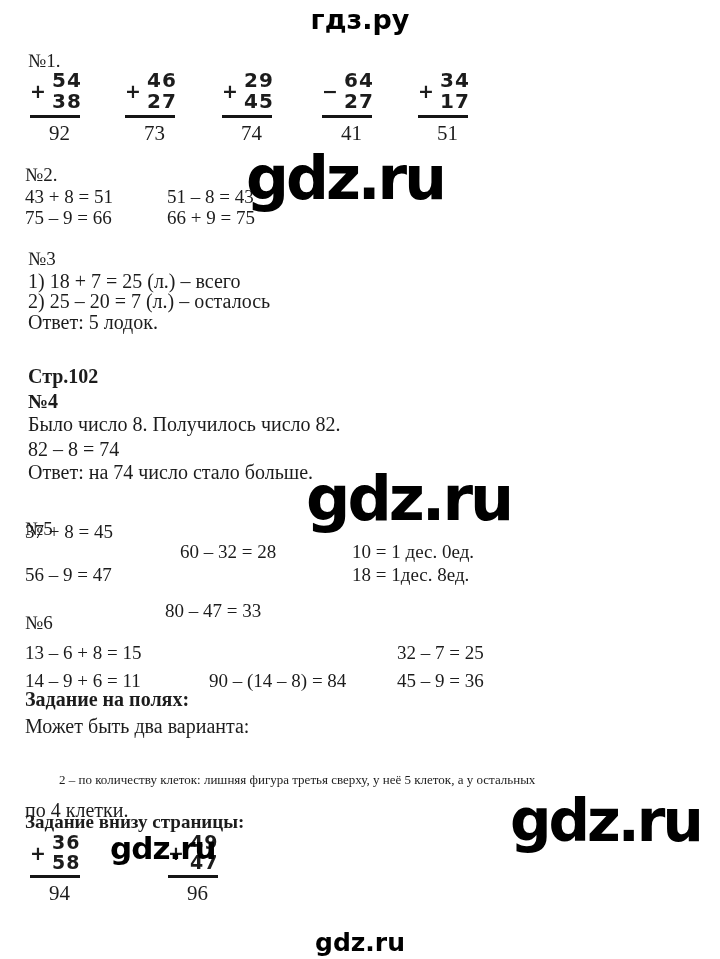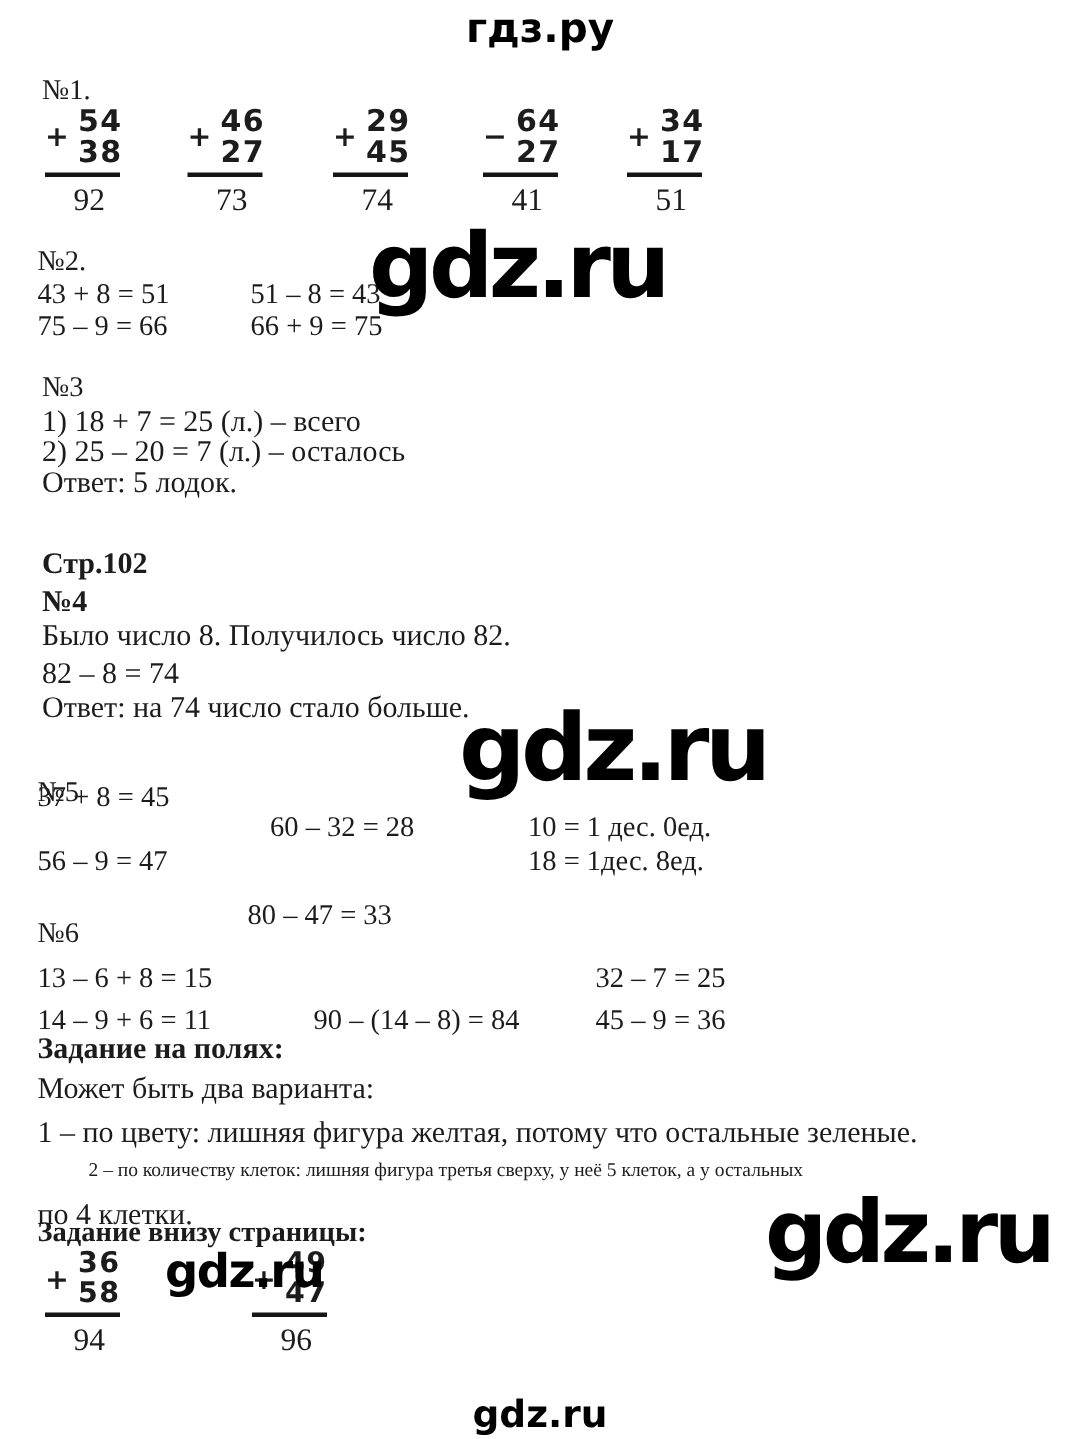--- a/index.html
+++ b/index.html
@@ -114,21 +114,20 @@
 
   <div class="label" style="left:25px; top:612px;">№6</div>
   <div class="eq" style="left:25px; top:642px;">13 – 6 + 8 = 15</div>
   <div class="eq" style="left:397px; top:642px;">32 – 7 = 25</div>
   <div class="eq" style="left:25px; top:670px;">14 – 9 + 6 = 11</div>
   <div class="eq" style="left:209px; top:670px;">90 – (14 – 8) = 84</div>
   <div class="eq" style="left:397px; top:670px;">45 – 9 = 36</div>
 
   <div class="heading" style="left:25px; top:688px;">Задание на полях:</div>
   <div class="line20" style="left:25px; top:715px;">Может быть два варианта:</div>
-  <div class="line20" style="left:25px; top:744px;">1 – по цвету: лишняя фигура желтая, потому что остальные зеленые.</div>
   <div class="line" style="left:25px; top:772px;">2 – по количеству клеток: лишняя фигура третья сверху, у неё 5 клеток, а у остальных</div>
   <div class="line20" style="left:25px; top:799px;">по 4 клетки.</div>
 
   <div class="heading" style="left:25px; top:811px; font-size:19px;">Задание внизу страницы:</div>
 
   <div class="colprob" style="left:30px; top:832px;">
     <span class="cp-sign">+</span>
     <div class="cp-num" style="font-size:19px; line-height:20px;">36</div>
     <div class="cp-num" style="font-size:19px; line-height:20px;">58</div>
     <div class="cp-rule"></div>

